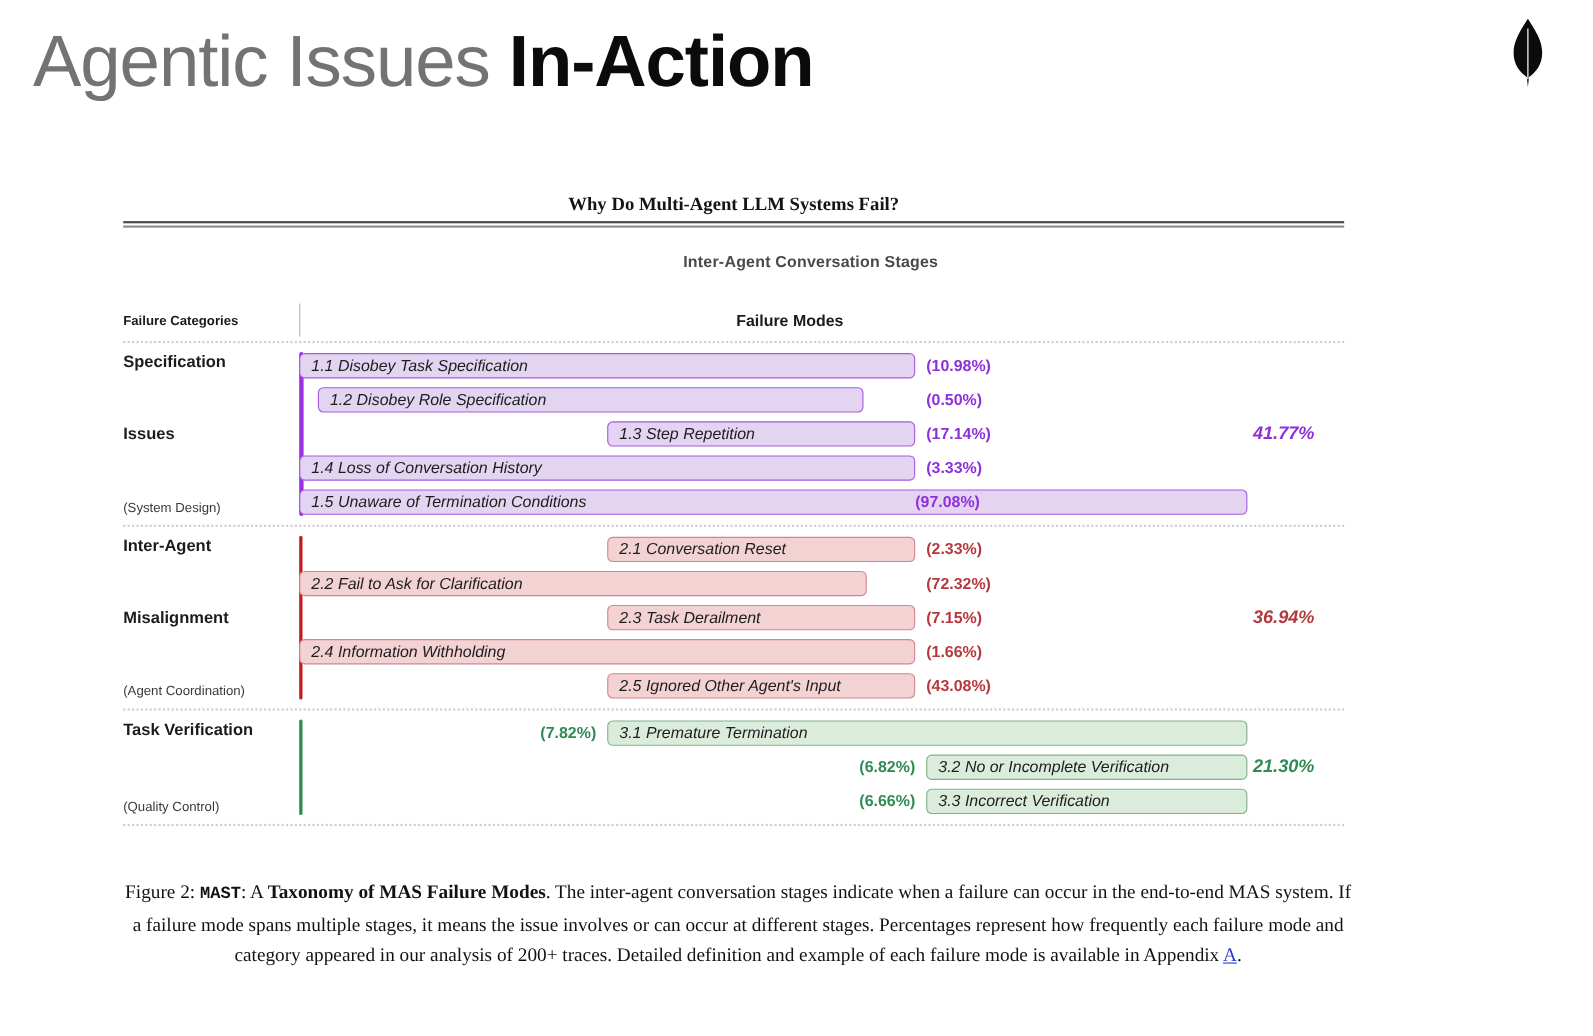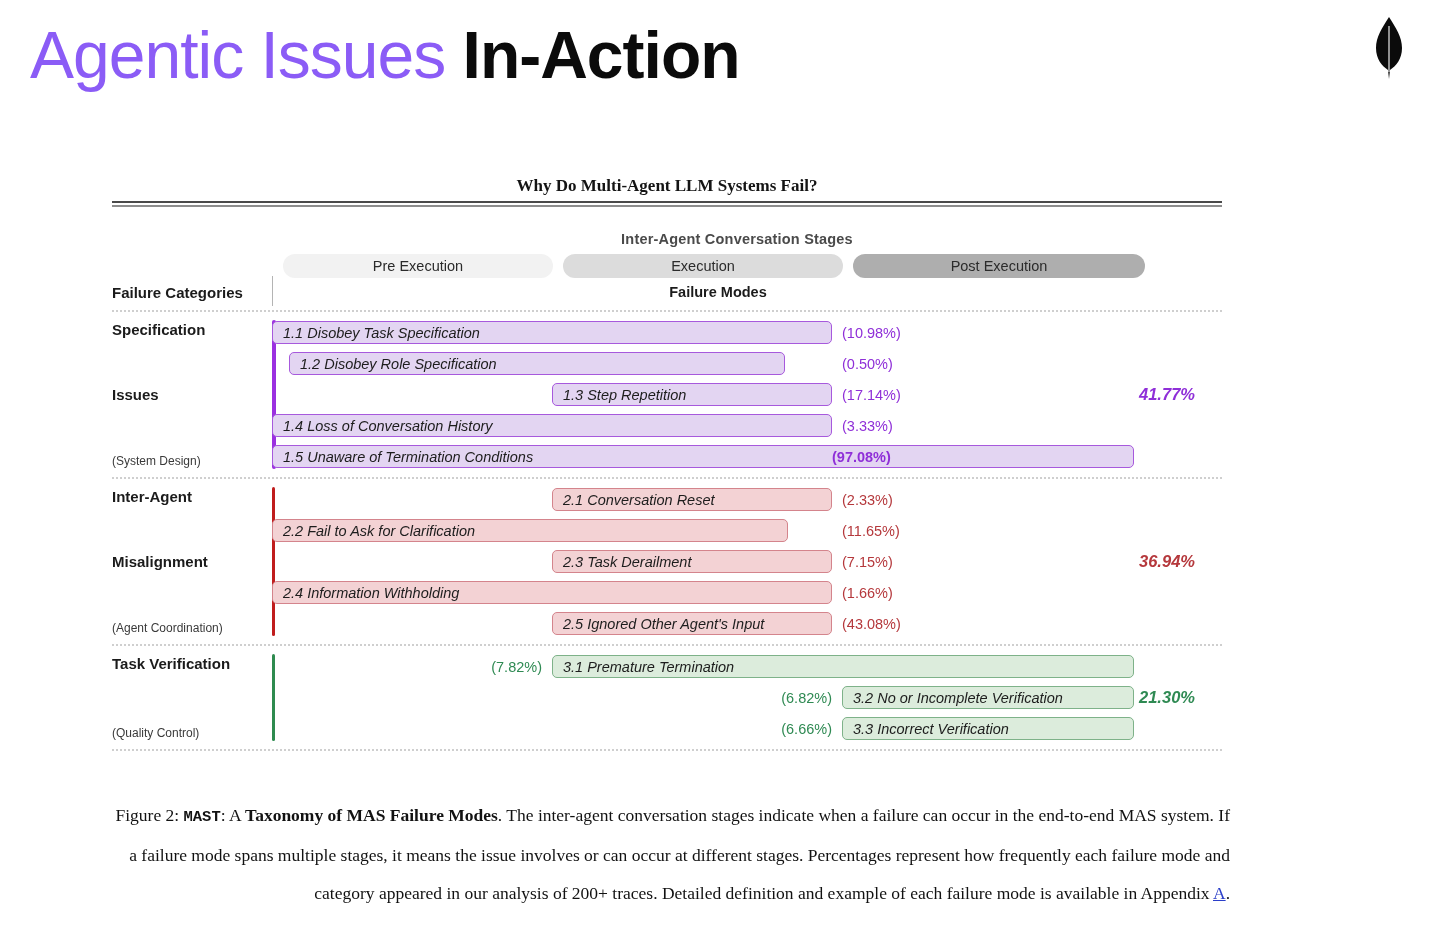--- a/index.html
+++ b/index.html
@@ -9,21 +9,21 @@
     position:relative;
   }
 
   
   #slide-header{position:absolute;left:0;top:0;width:1448px;height:120px;}
   #slide-title{
     position:absolute;left:30px;top:16px;
     font-size:66px;line-height:78px;font-weight:700;letter-spacing:-1px;
     white-space:nowrap;
   }
-  #slide-title .accent{color:#8b5cf6;font-weight:400;}
+  #slide-title .accent{color:#737373;font-weight:400;}
   #slide-title .plain{color:#0b0b0b;font-weight:700;}
   #brand-logo{position:absolute;left:1372px;top:16px;width:34px;height:64px;}
 
   
   #figure{position:absolute;left:0;top:176px;width:1448px;height:760px;}
   #figure-inner{position:absolute;left:112px;top:0;width:1110px;}
 
   #figure-heading{
     text-align:center;font-family:"Liberation Serif",serif;
     font-weight:700;font-size:17px;color:#141414;padding-bottom:5px;
@@ -40,21 +40,21 @@
     position:absolute;height:24px;border-radius:12px;
     font-size:14.5px;color:#2b2b2b;
     display:flex;align-items:center;justify-content:center;
   }
   .stage-pill.pre {left:0px;   width:270px; background:#f2f2f2;}
   .stage-pill.exec{left:280px; width:280px; background:#dcdcdc;}
   .stage-pill.post{left:570px; width:292px; background:#aeaeae;}
 
   #col-head-left{
     position:absolute;left:0px;top:108px;width:150px;text-align:left;
-    font-size:15px;font-weight:700;color:#1b1b1b;
+    font-size:12px;font-weight:700;color:#1b1b1b;
   }
   #col-head-divider{position:absolute;left:160px;top:100px;width:1px;height:30px;background:#b4b4b4;}
   #col-head-right{
     position:absolute;left:171px;top:108px;width:870px;text-align:center;
     font-size:14.5px;font-weight:700;color:#1b1b1b;
   }
 
   
   #groups{position:absolute;left:0px;top:134px;width:1110px;}
   .dotted-sep{height:0;border-top:2px dotted #cfcfcf;margin:0;}
@@ -77,21 +77,21 @@
   .bar{
     position:absolute;top:0;height:23px;box-sizing:border-box;
     border-radius:5px;border:1.4px solid;
     display:flex;align-items:center;
     font-size:14.5px;color:#1d1d1d;
     padding-left:10px;
     font-style:italic;
   }
   .pct{
     position:absolute;top:0;height:23px;display:flex;align-items:center;
-    font-size:14.5px;font-weight:400;white-space:nowrap;
+    font-size:14.5px;font-weight:700;white-space:nowrap;
   }
   .pct.inside{font-weight:600;}
 
   .group-total{
     position:absolute;width:110px;text-align:center;
     font-size:16.5px;font-weight:700;font-style:italic;
     display:flex;align-items:center;justify-content:center;
   }
 
   
@@ -103,22 +103,22 @@
   .g-mis .bar{background:#f3d2d4;border-color:#d4848c;}
   .g-mis .pct, .g-mis .group-total{color:#b5383c;}
 
   .g-task .group-accent{background:#2e8b4f;width:3px;}
   .g-task .bar{background:#dcecdc;border-color:#7eb289;}
   .g-task .pct, .g-task .group-total{color:#2f8a53;}
 
   
   #caption{
     position:absolute;left:112px;top:620px;width:1118px;
-    font-family:"Liberation Serif",serif;font-size:17.5px;line-height:38px;
-    color:#121212;text-align:right;
+    font-family:"Liberation Serif",serif;font-size:17.5px;line-height:28px;
+    color:#121212;text-align:center;
   }
   #caption b{font-weight:700;}
   #caption .mono{font-family:"Liberation Mono",monospace;font-weight:700;font-size:15.5px;}
   #caption .lnk{color:#2b3ec9;}
 </style>
 </head>
 <body>
 
 <div id="slide-header">
   <div id="slide-title">
@@ -134,25 +134,20 @@
 </div>
 
 <div id="figure">
   <div id="figure-inner">
 
     <div id="figure-heading">Why Do Multi-Agent LLM Systems Fail?</div>
     <div id="figure-rule"></div>
 
     <div id="stages-title">Inter-Agent Conversation Stages</div>
 
-    <div id="stage-pills">
-      <div class="stage-pill pre">Pre Execution</div>
-      <div class="stage-pill exec">Execution</div>
-      <div class="stage-pill post">Post Execution</div>
-    </div>
 
     <div id="col-head-left">Failure Categories</div>
     <div id="col-head-divider"></div>
     <div id="col-head-right">Failure Modes</div>
 
     <div id="groups">
         <div class="dotted-sep"></div>
         <div class="group g-spec">
           <div class="group-label">
             <div class="gname">Specification</div>
@@ -192,21 +187,21 @@
             <div class="gsub">(Agent Coordination)</div>
           </div>
           <div class="group-accent"></div>
           <div class="rows">
             <div class="row">
               <div class="bar" style="left: 280px; width: 280px;">2.1 Conversation Reset</div>
               <div class="pct" style="left: 570px;">(2.33%)</div>
             </div>
             <div class="row">
               <div class="bar" style="left: 0px; width: 516px;">2.2 Fail to Ask for Clarification</div>
-              <div class="pct" style="left: 570px;">(11.65%)</div>
+              <div class="pct" style="left: 570px;">(72.32%)</div>
             </div>
             <div class="row">
               <div class="bar" style="left: 280px; width: 280px;">2.3 Task Derailment</div>
               <div class="pct" style="left: 570px;">(7.15%)</div>
             </div>
             <div class="row">
               <div class="bar" style="left: 0px; width: 560px;">2.4 Information Withholding</div>
               <div class="pct" style="left: 570px;">(1.66%)</div>
             </div>
             <div class="row">

